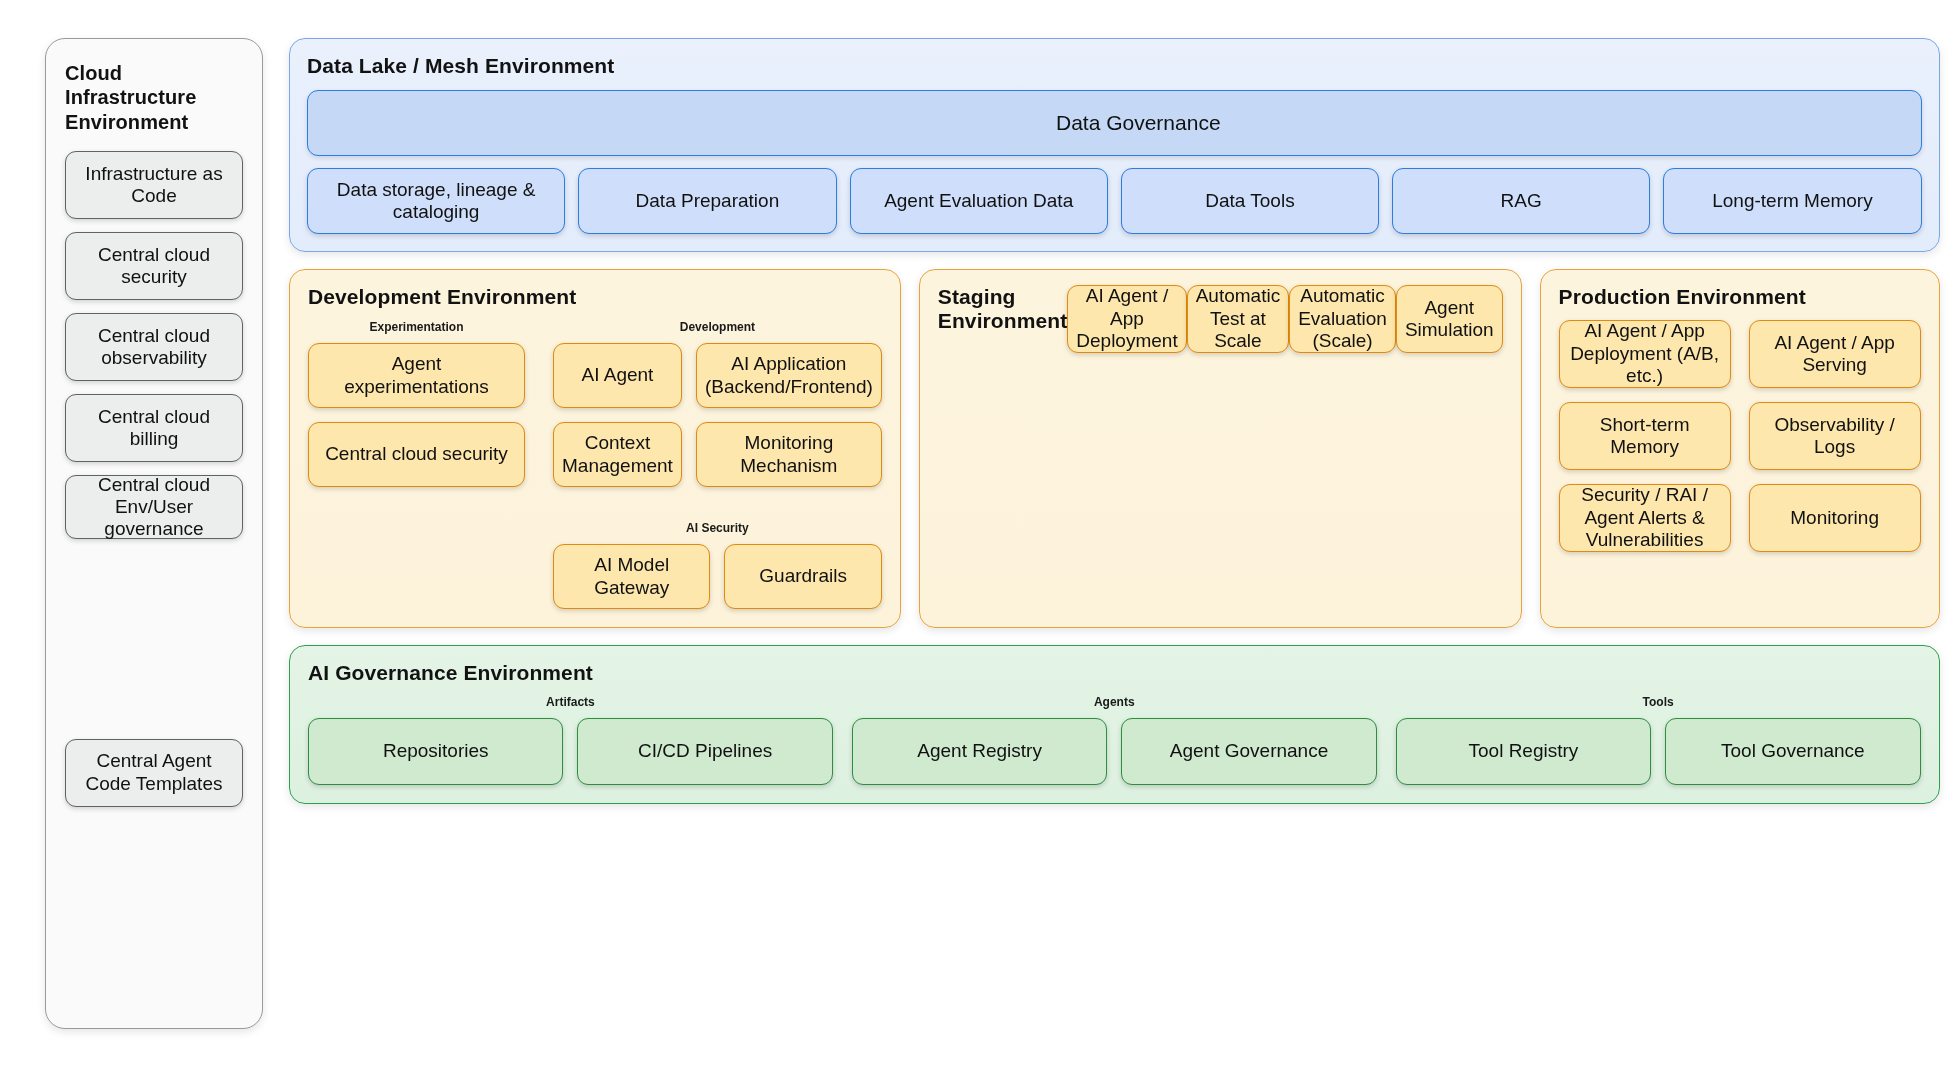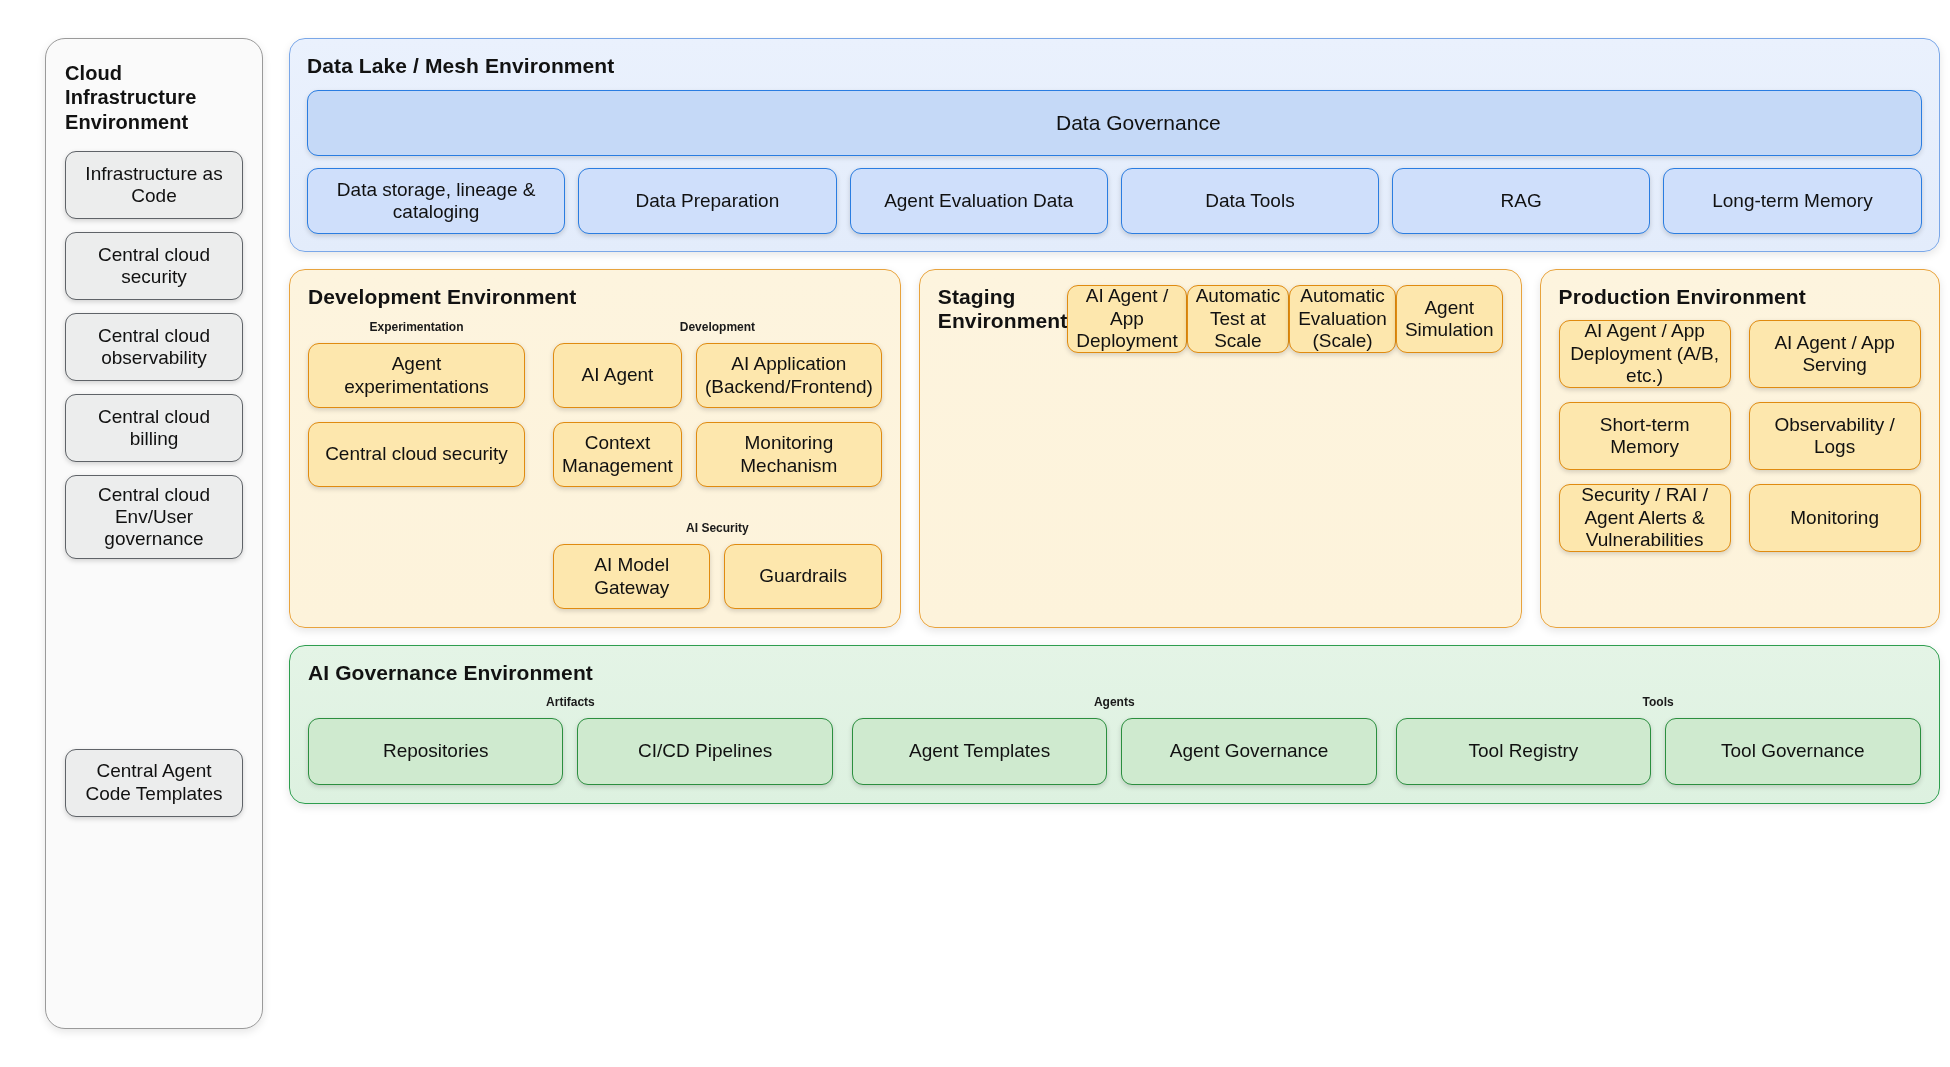--- a/index.html
+++ b/index.html
@@ -61,21 +61,21 @@
     flex-direction: column;
   }
   .cloud-env .env-title { line-height: 1.22; margin-bottom: 17px; font-size: 20px;}
   .cloud-box {
     background: #eceded;
     border: 1.6px solid #5f6368;
     height: 68px;
     margin-bottom: 13px;
     font-size: 19px;
   }
-  .cloud-box.tall { height: 84px; }
+  .cloud-box.tall { height: 64px; }
   .cloud-spacer { flex: 1 1 auto; min-height: 10px; }
 
   
   .right-col {
     flex: 1 1 auto;
     display: flex;
     flex-direction: column;
     gap: 17px;
   }
 
@@ -273,21 +273,21 @@
           <div class="group-label">Artifacts</div>
           <div class="gov-row">
             <div class="box gov-box">Repositories</div>
             <div class="box gov-box">CI/CD Pipelines</div>
           </div>
         </div>
 
         <div class="gov-group">
           <div class="group-label">Agents</div>
           <div class="gov-row">
-            <div class="box gov-box">Agent Templates</div>
+            <div class="box gov-box">Agent Registry</div>
             <div class="box gov-box">Agent Governance</div>
           </div>
         </div>
 
         <div class="gov-group">
           <div class="group-label">Tools</div>
           <div class="gov-row">
             <div class="box gov-box">Tool Registry</div>
             <div class="box gov-box">Tool Governance</div>
           </div>

